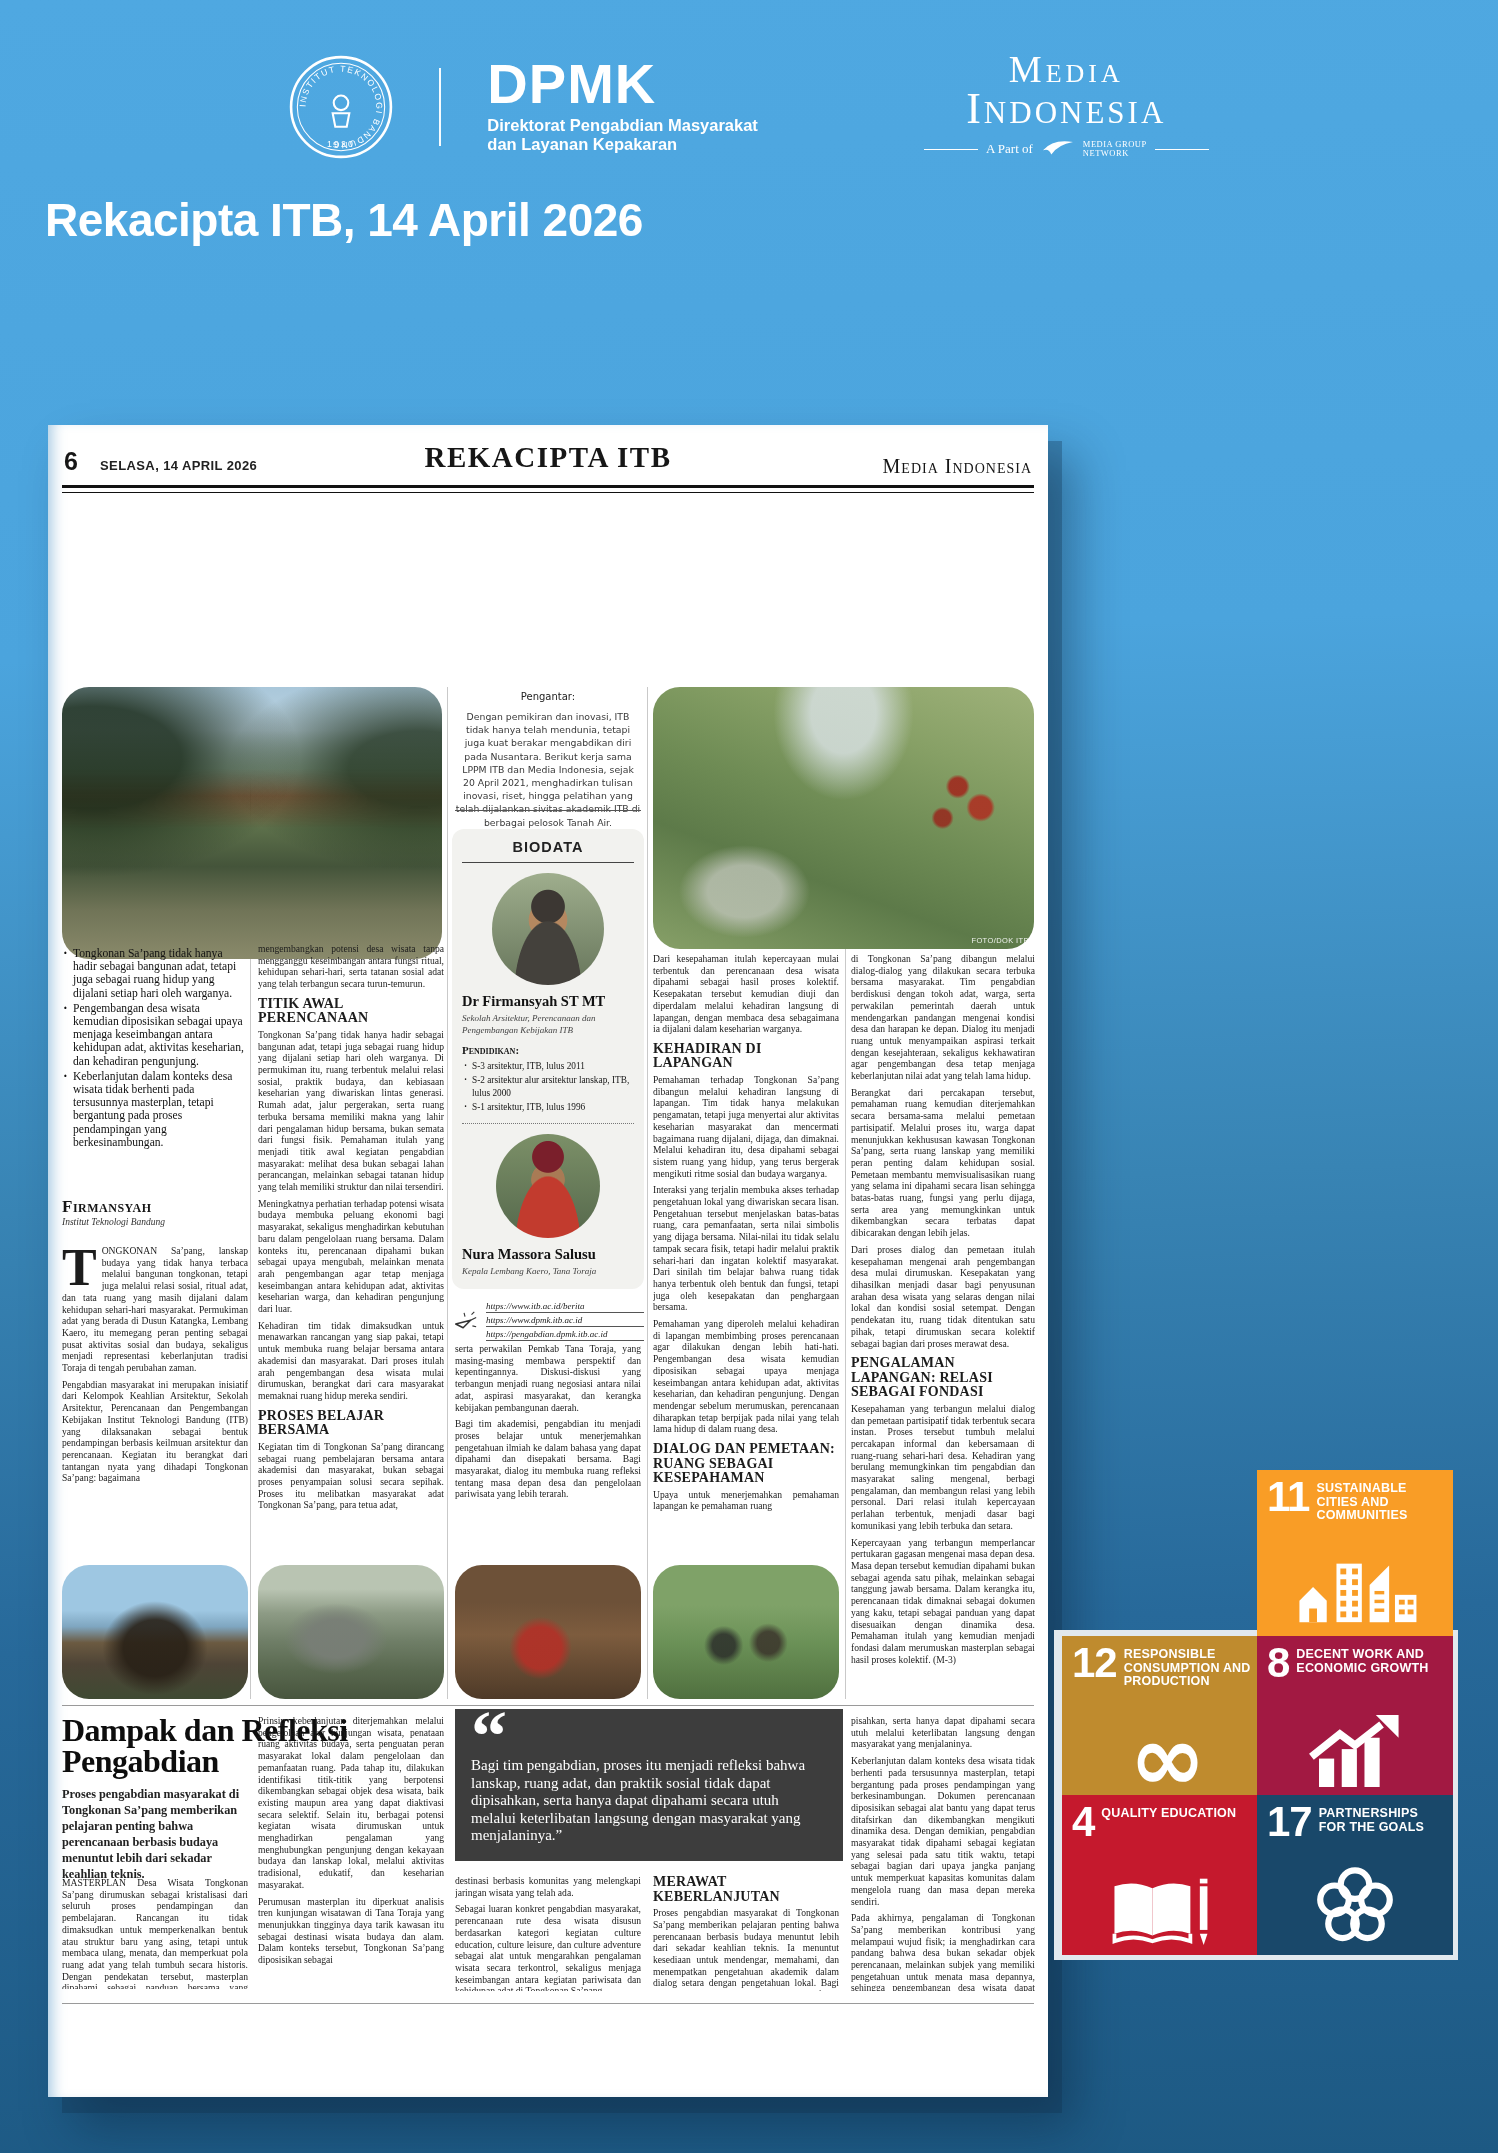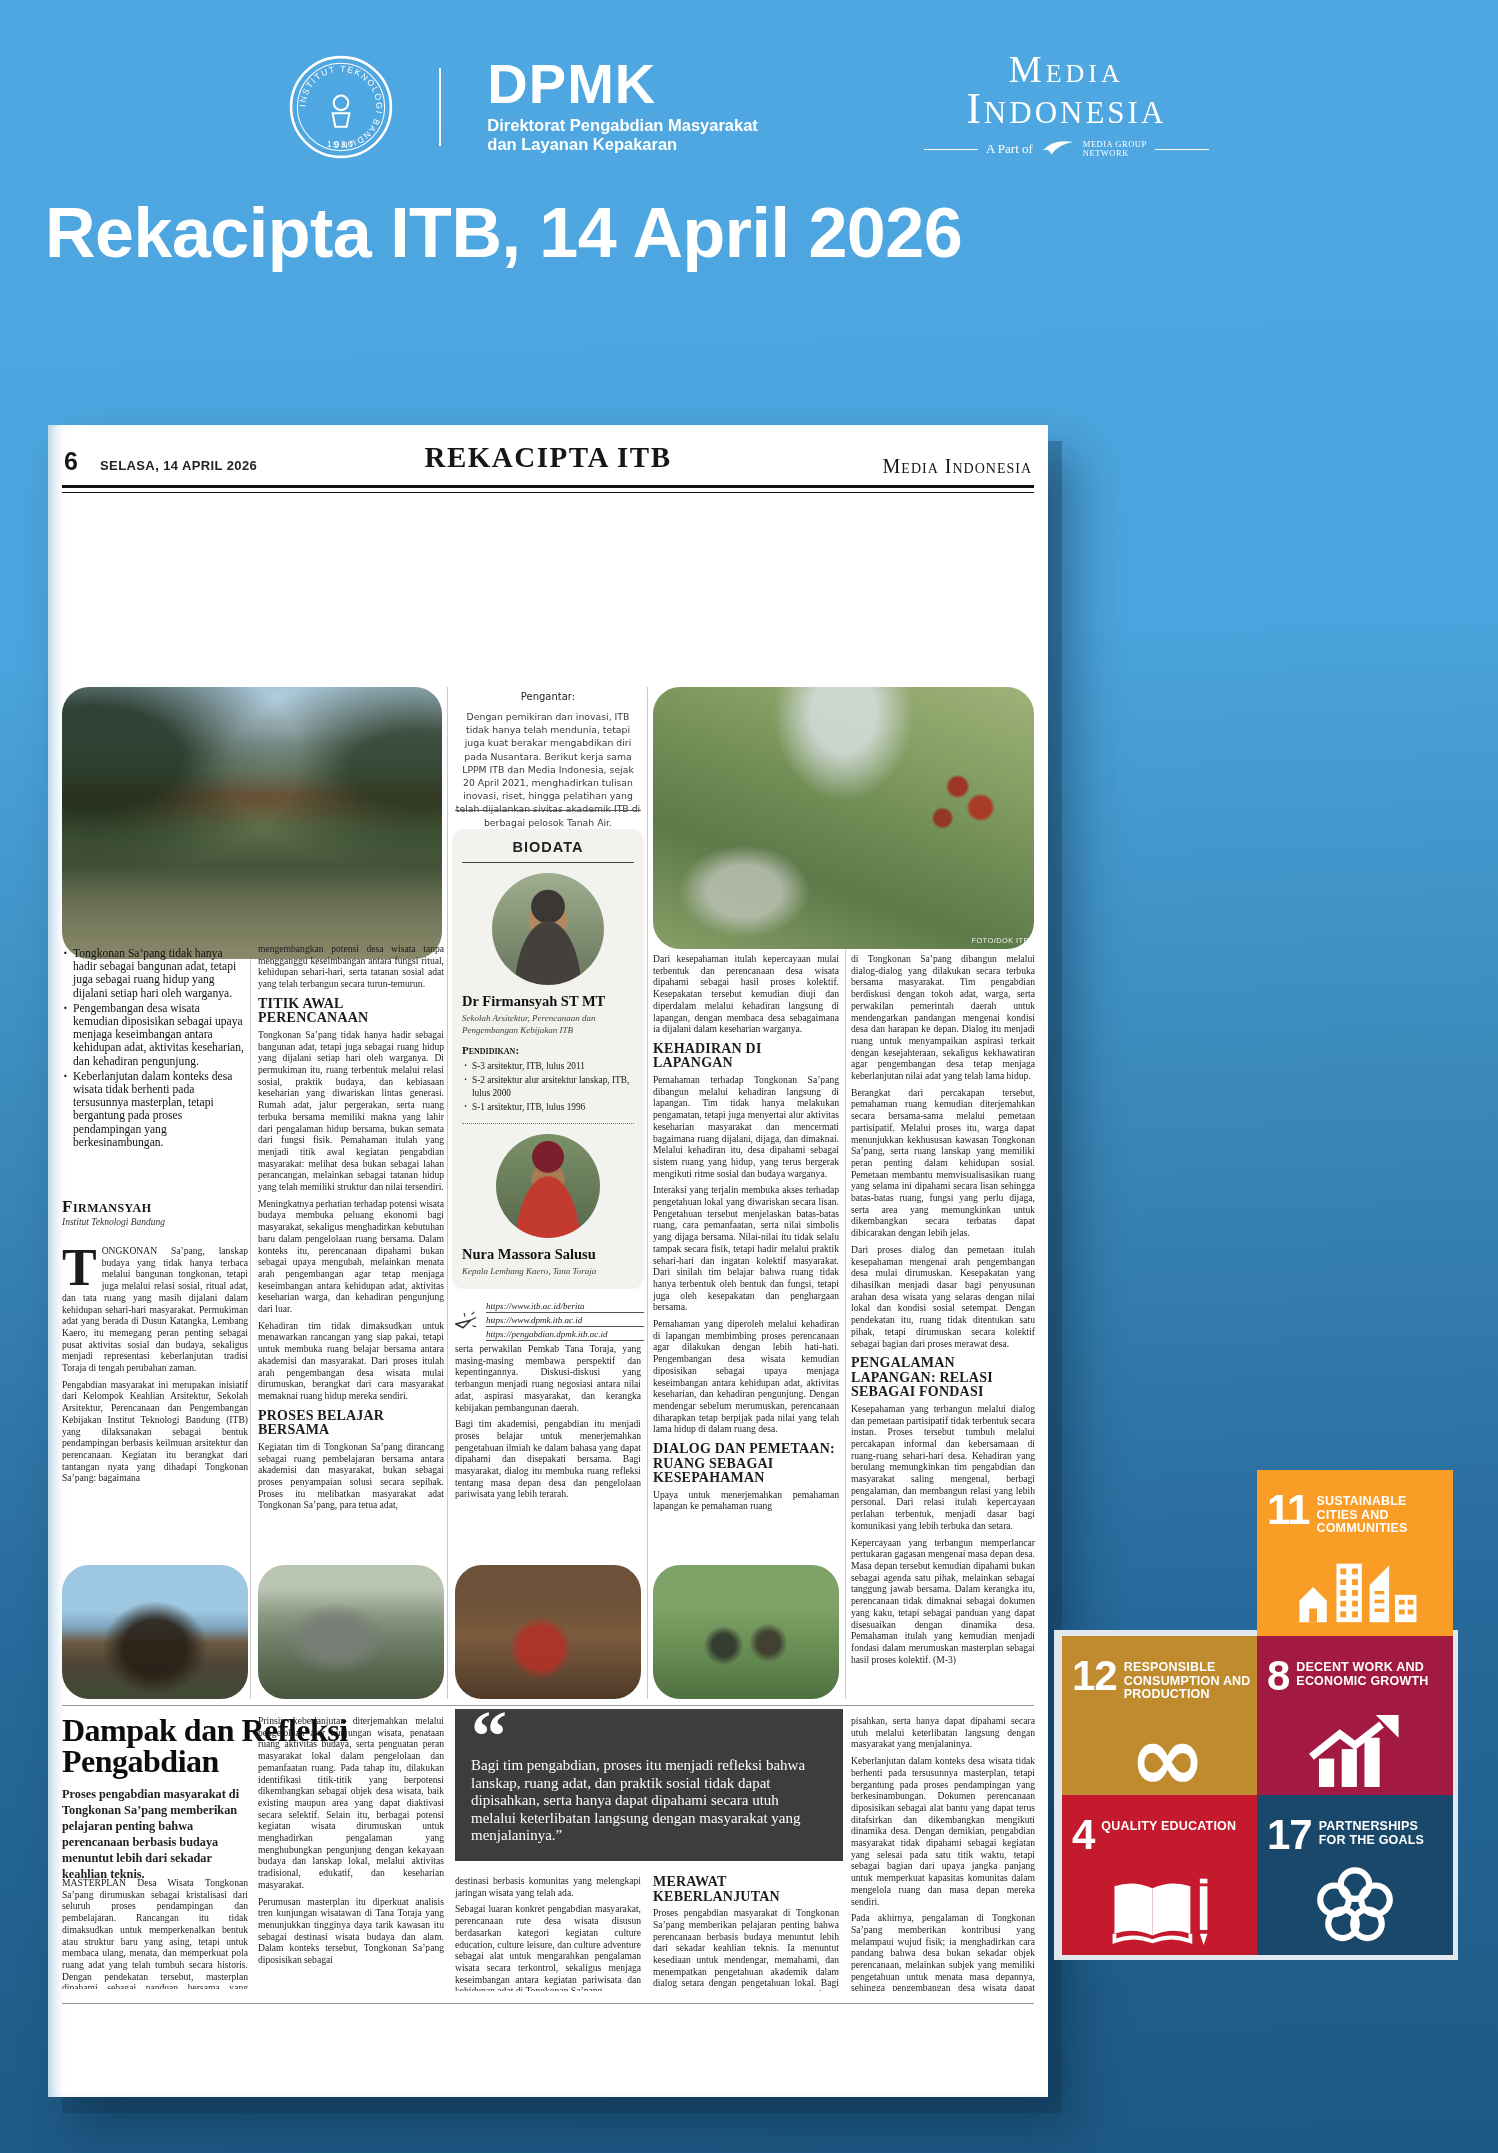--- a/index.html
+++ b/index.html
@@ -15,21 +15,21 @@
   .dpmk-acronym{font-size:56px;font-weight:800;line-height:.92;letter-spacing:1px;}
   .dpmk-sub{font-size:16.5px;font-weight:700;line-height:1.2;margin-top:6px;}
   .mi{margin-left:120px;text-align:center;font-family:"Liberation Serif",serif;}
   .mi-l1{font-variant:small-caps;font-size:37px;letter-spacing:4px;line-height:.95;}
   .mi-l2{font-variant:small-caps;font-size:44px;letter-spacing:3px;line-height:1.0;}
   .mi-row{display:flex;align-items:center;gap:8px;justify-content:center;margin-top:6px;font-size:13px;}
   .mi-rule{flex:0 0 54px;height:1px;background:#fff;}
   .mi-net{font-size:8.5px;line-height:1.05;text-align:left;letter-spacing:.5px;}
 
   
-  .main-title{position:absolute;left:45px;top:193px;color:#fff;font-size:70px;font-weight:800;letter-spacing:-.5px;}
+  .main-title{position:absolute;left:45px;top:193px;color:#fff;font-size:46px;font-weight:800;letter-spacing:-.5px;}
 
   
   .paper{position:absolute;left:48px;top:425px;width:1000px;height:1672px;background:#fff;
      box-shadow:14px 16px 0 rgba(16,48,74,.30),26px 30px 46px rgba(8,30,52,.40),
      inset 12px 0 14px -8px rgba(80,150,200,.5);color:#161616;}
   .mast-pageno{left:16px;top:22px;font-size:25px;font-weight:600;}
   .mast-date{left:52px;top:33px;font-size:13px;letter-spacing:.4px;font-weight:600;color:#222;}
   .mast-section{left:0;right:0;top:16px;text-align:center;font-family:"Liberation Serif",serif;font-weight:700;font-size:29px;letter-spacing:1.5px;}
   .mast-brand{right:16px;top:30px;font-family:"Liberation Serif",serif;font-variant:small-caps;font-size:20px;letter-spacing:1px;}
   .rule-double{left:14px;right:14px;top:60px;height:5px;border-top:3px solid #111;}
@@ -109,21 +109,21 @@
   .b-heading{font-family:"Liberation Serif",serif;font-weight:700;font-size:32px;line-height:.98;letter-spacing:-.5px;color:#0d0d0d;}
   .b-intro{font-family:"Liberation Serif",serif;font-weight:700;font-size:12.3px;line-height:1.3;color:#222;}
   .hrule{border-top:1px solid #9a9a9a;}
   .quote{background:#3d3d3d;color:#fff;box-sizing:border-box;padding:8px 16px 10px;}
   .quote-mark{font-family:"Liberation Serif",serif;font-weight:700;font-size:72px;line-height:.55;display:block;height:40px;}
   .quote-text{font-family:"Liberation Serif",serif;font-size:15px;line-height:1.17;font-weight:500;}
 
   
   .sdg-back{position:absolute;left:1054px;top:1630px;width:404px;height:330px;background:#e2e9ee;}
   .sdg{position:absolute;color:#fff;overflow:hidden;}
-  .sdg-hd{display:flex;padding:22px 9px 0 10px;}
+  .sdg-hd{display:flex;padding:9px 9px 0 10px;}
   .sdg-num{font-size:42px;font-weight:700;line-height:.85;margin-right:7px;letter-spacing:-1px;}
   .sdg-lbl{font-size:12.5px;font-weight:700;line-height:1.08;text-transform:uppercase;padding-top:3px;letter-spacing:.2px;}
   .sdg-icon{position:absolute;left:0;right:0;bottom:8px;display:flex;justify-content:center;align-items:flex-end;}
   .inf{font-family:"DejaVu Sans",sans-serif;font-size:92px;font-weight:700;line-height:.62;}
 </style>
 </head>
 <body>
 
 <div class="stage">
 

